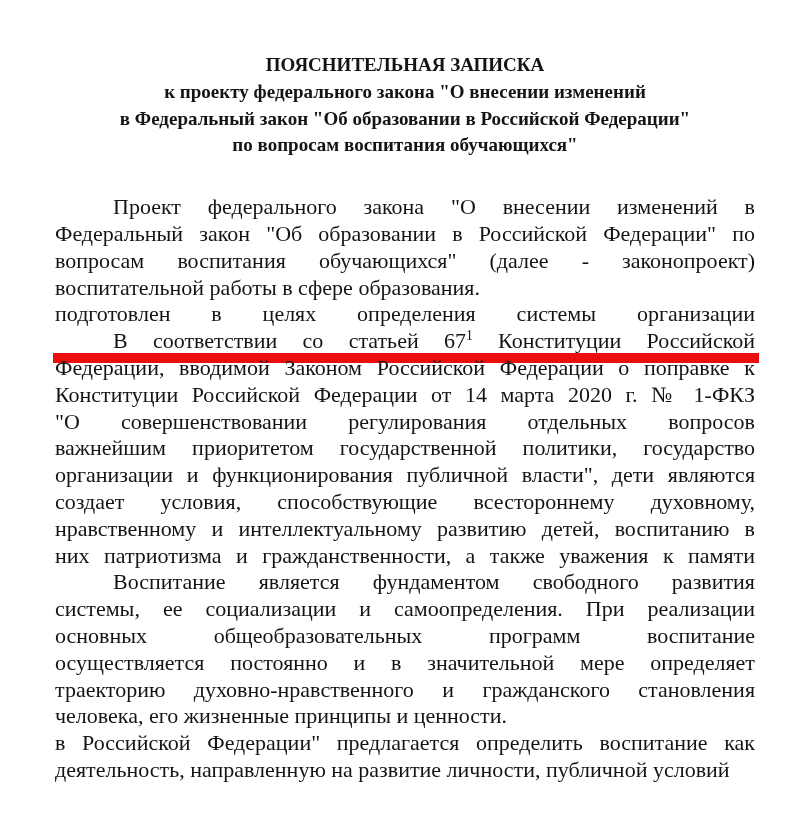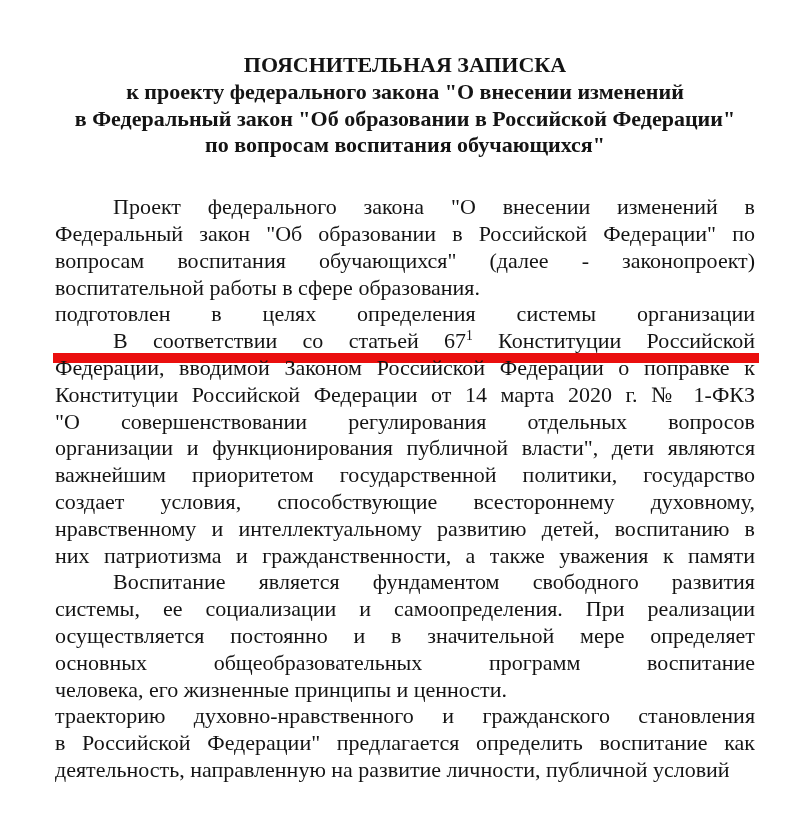--- a/index.html
+++ b/index.html
@@ -15,21 +15,21 @@
     font-family:"Liberation Serif","DejaVu Serif",serif;
   }
   .page{
     width:787px;height:838px;
     padding:52px 32px 0 55px;
     position:relative;
   }
   .title-block{
     text-align:center;
     font-weight:bold;
-    font-size:22px;
+    font-size:19px;
     line-height:26.8px;
     margin-bottom:35px;
   }
   .doc-body{
     font-size:22px;
     line-height:26.8px;
   }
   .paragraph{margin:0;}
   .line{
     position:relative;
@@ -71,32 +71,32 @@
         <div class="line">Федеральный закон "Об образовании в Российской Федерации" по</div>
         <div class="line">вопросам воспитания обучающихся" (далее - законопроект)</div>
         <div class="line para-end">воспитательной работы в сфере образования.</div>
         <div class="line">подготовлен в целях определения системы организации</div>
       </div>
       <div class="paragraph">
         <div class="line indent"><span>В соответствии со статьей 67</span><sup>1</sup><span> Конституции Российской</span><div class="red-bar red-bar-full"></div></div>
         <div class="line">Федерации, вводимой Законом Российской Федерации о поправке к</div>
         <div class="line">Конституции Российской Федерации от 14 марта 2020 г. № 1-ФКЗ</div>
         <div class="line">"О совершенствовании регулирования отдельных вопросов</div>
+        <div class="line">важнейшим приоритетом государственной политики, государство</div>
         <div class="line">организации и функционирования публичной власти", дети являются</div>
-        <div class="line">важнейшим приоритетом государственной политики, государство</div>
         <div class="line">создает условия, способствующие всестороннему духовному,</div>
         <div class="line">нравственному и интеллектуальному развитию детей, воспитанию в</div>
         <div class="line">них патриотизма и гражданственности, а также уважения к памяти</div>
       </div>
       <div class="paragraph">
         <div class="line indent">Воспитание является фундаментом свободного развития</div>
         <div class="line">системы, ее социализации и самоопределения. При реализации</div>
+        <div class="line">основных общеобразовательных программ воспитание</div>
         <div class="line">осуществляется постоянно и в значительной мере определяет</div>
-        <div class="line">основных общеобразовательных программ воспитание</div>
+        <div class="line">траекторию духовно-нравственного и гражданского становления</div>
         <div class="line para-end">человека, его жизненные принципы и ценности.</div>
-        <div class="line">траекторию духовно-нравственного и гражданского становления</div>
       </div>
       <div class="paragraph">
         <div class="line">в Российской Федерации" предлагается определить воспитание как</div>
         <div class="line para-end">деятельность, направленную на развитие личности, публичной условий</div>
       </div>
     </div>
 </div>
 
 </body></html>

